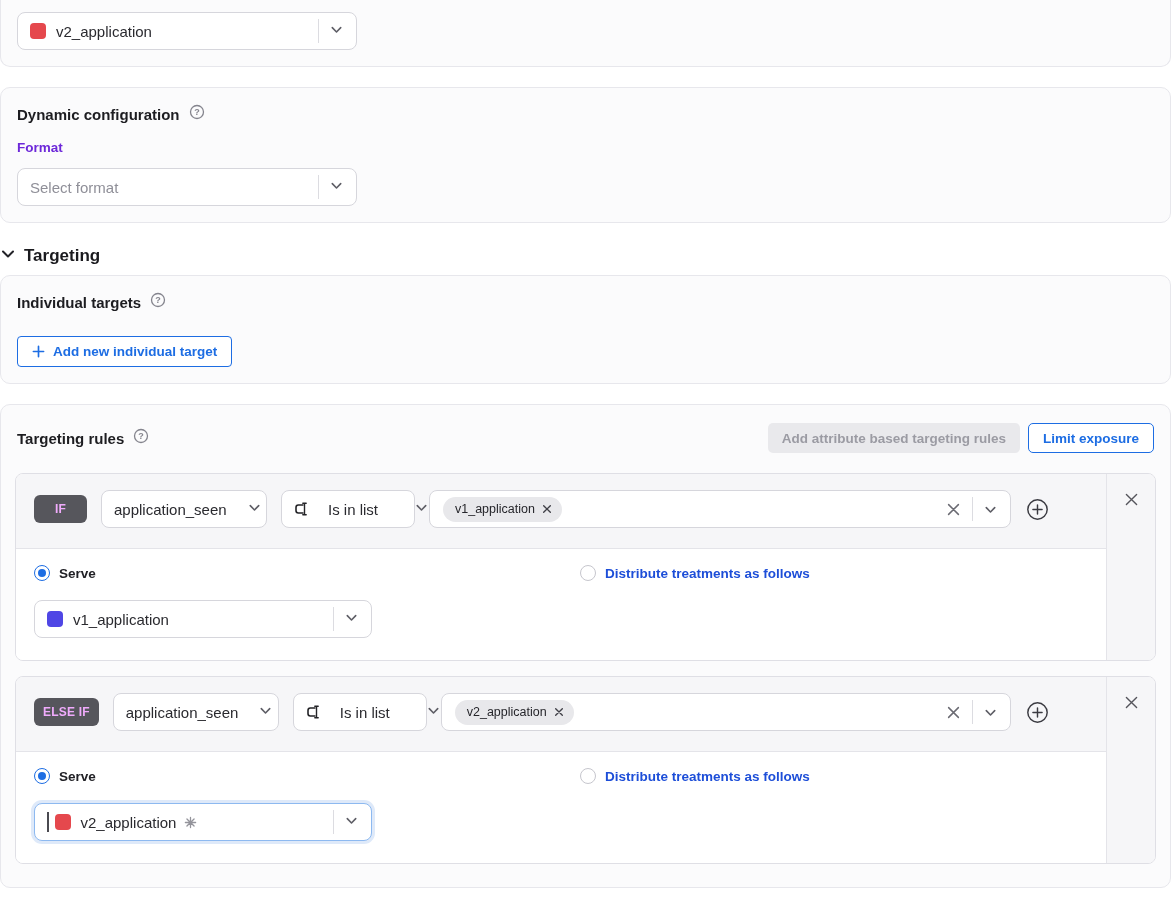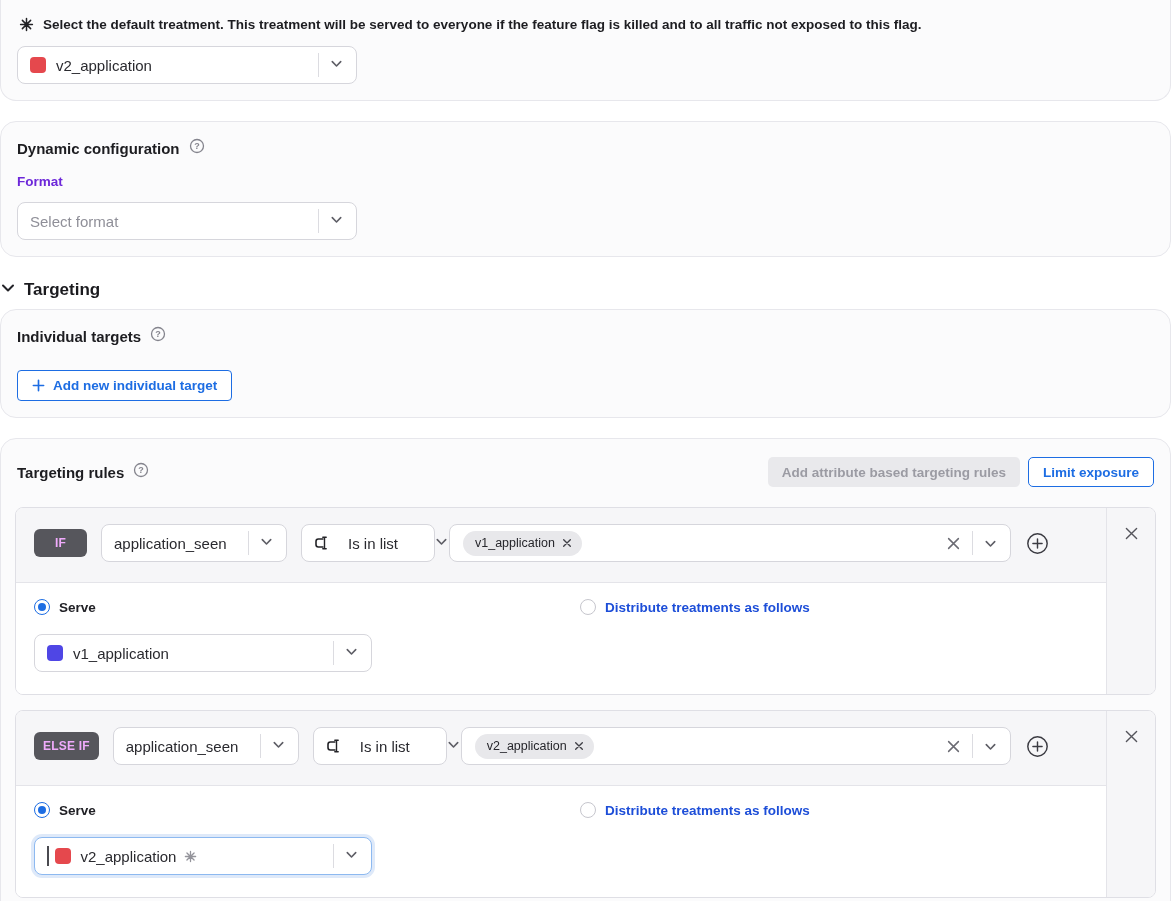--- a/index.html
+++ b/index.html
@@ -2,21 +2,21 @@
 <html><head>
 <meta charset="utf-8">
 <style>
   * { margin:0; padding:0; box-sizing:border-box; }
   html,body { background:#fff; }
   .page {
     width:1171px; height:901px; position:relative; overflow:hidden;
     background:#fff; font-family:"Liberation Sans", sans-serif; color:#222226;
   }
   .card {
-    background:#fbfbfc; border:1px solid #e7e7ec; border-radius:16px;
+    background:#fbfbfc; border:1px solid #e7e7ec; border-radius:10px;
     margin-bottom:20px; padding:16px;
   }
   .card-top { border-top:none; border-top-left-radius:0; border-top-right-radius:0; padding-top:12px; }
 
   
   .note-row { display:flex; align-items:flex-start; gap:9px; padding:3px 0 10px 2px; }
   .note-text { font-size:13.5px; font-weight:700; color:#1d1d21; line-height:18px; padding-top:1px; }
 
   
   .select {
@@ -61,21 +61,21 @@
           background:#fff; margin-bottom:15px; }
   .rule-main { flex:1; min-width:0; }
   .rule-header { display:flex; align-items:center; gap:14px; background:#f6f6f8;
                  border-bottom:1px solid #e4e4e9; padding:16px 56px 20px 18px; }
   .rule-side { width:49px; flex:none; border-left:1px solid #e4e4e9;
                display:flex; justify-content:center; padding-top:17px; background:#f6f6f8; }
   .kw-badge { background:#56565c; color:#f0abfc; font-size:12px; font-weight:700;
               min-width:53px; height:28px; border-radius:6px; display:inline-flex;
               align-items:center; justify-content:center; padding:0 9px; letter-spacing:0.2px;
               white-space:nowrap; flex:none; }
-  .select.attr-select { width:186px; flex:none; }
+  .select.attr-select { width:166px; flex:none; }
   .select.matcher-select { width:134px; flex:none; padding:0 10px; gap:18px; }
   .plus-btn { flex:none; display:flex; align-items:center; cursor:pointer; }
 
   .chip-input { flex:1; min-width:0; display:flex; align-items:center; gap:10px;
                 background:#fff; border:1px solid #d6d6dc; border-radius:8px;
                 height:38px; padding:0 12px 0 13px; }
   .chip { display:inline-flex; align-items:center; gap:7px; background:#e8e8eb;
           border-radius:99px; height:25px; padding:0 10px 0 12px; font-size:12.5px;
           color:#26262b; white-space:nowrap; }
   .chip-x { cursor:pointer; display:flex; }
@@ -95,30 +95,20 @@
   .radio-label.off { font-weight:700; color:#1d4ed8; }
   .serve-select { width:338px; }
   .serve-star { display:flex; margin-left:-2px; }
 </style>
 </head>
 <body>
 
 <div class="page">
 
   <section class="card card-top">
-    <div class="note-row">
-      <span style="padding-top:2px;">
-        <svg width="15" height="15" viewBox="0 0 16 16">
-            <g stroke="#222226" stroke-width="1.6" stroke-linecap="round">
-              <path d="M8 1.7v12.6M1.7 8h12.6M3.6 3.6l8.8 8.8M12.4 3.6l-8.8 8.8"></path>
-            </g>
-          </svg>
-      </span>
-      <span class="note-text">Select the default treatment. This treatment will be served to everyone if the feature flag is killed and to all traffic not exposed to this flag.</span>
-    </div>
     <div class="select">
       <span class="swatch" style="background-color: rgb(229, 72, 77);"></span>
       <span class="value">v2_application</span>
       <span class="divider"></span>
       <span><svg width="15" height="15" viewBox="0 0 16 16">
             <path d="M3.5 6l4.5 4.6L12.5 6" fill="none" stroke="#5e5e66" stroke-width="1.7" stroke-linecap="round" stroke-linejoin="round"></path>
           </svg></span>
     </div>
   </section>
 

